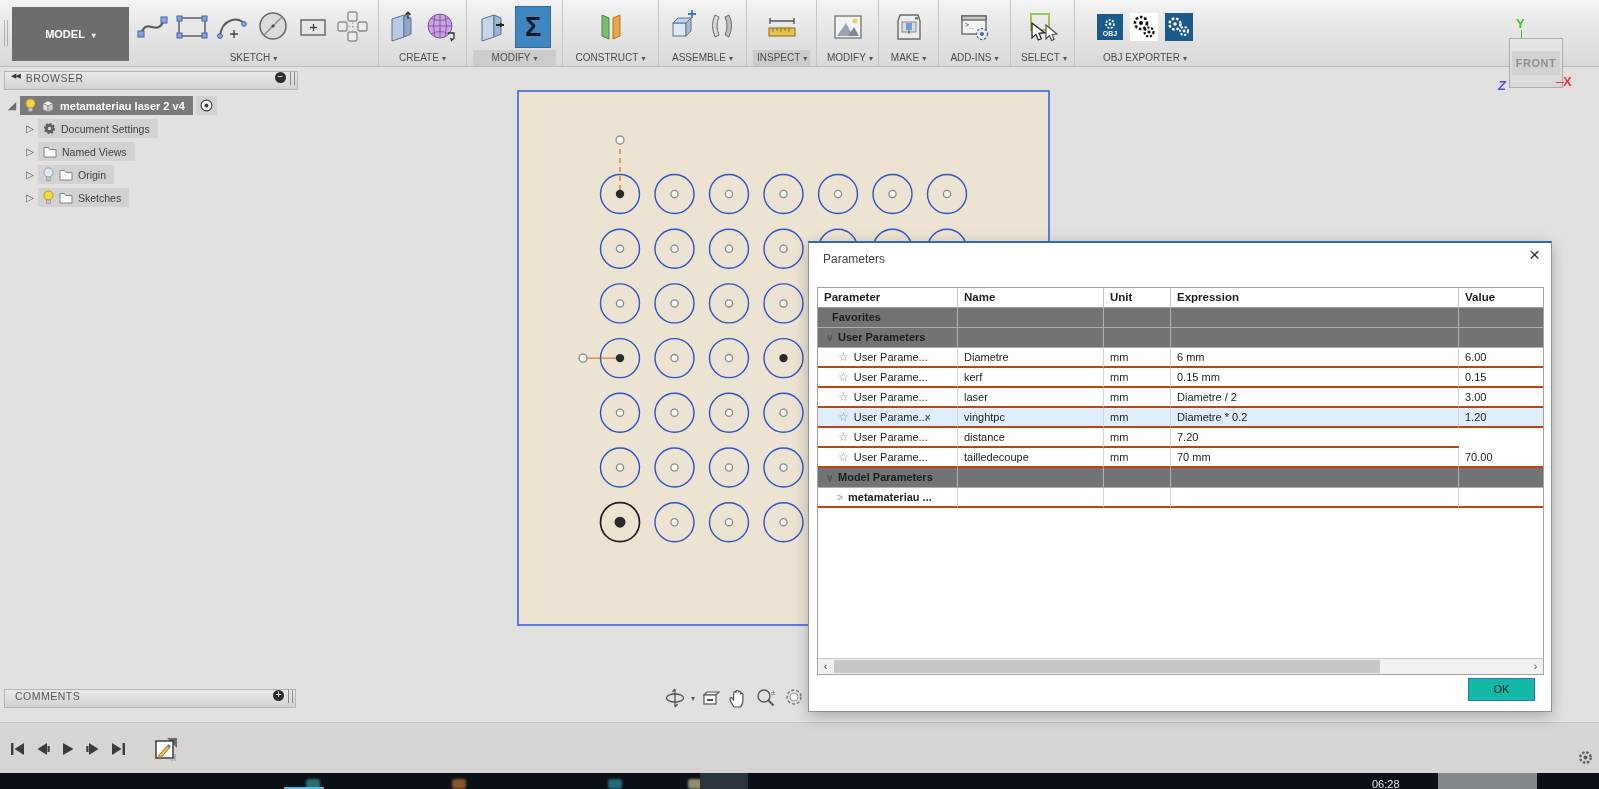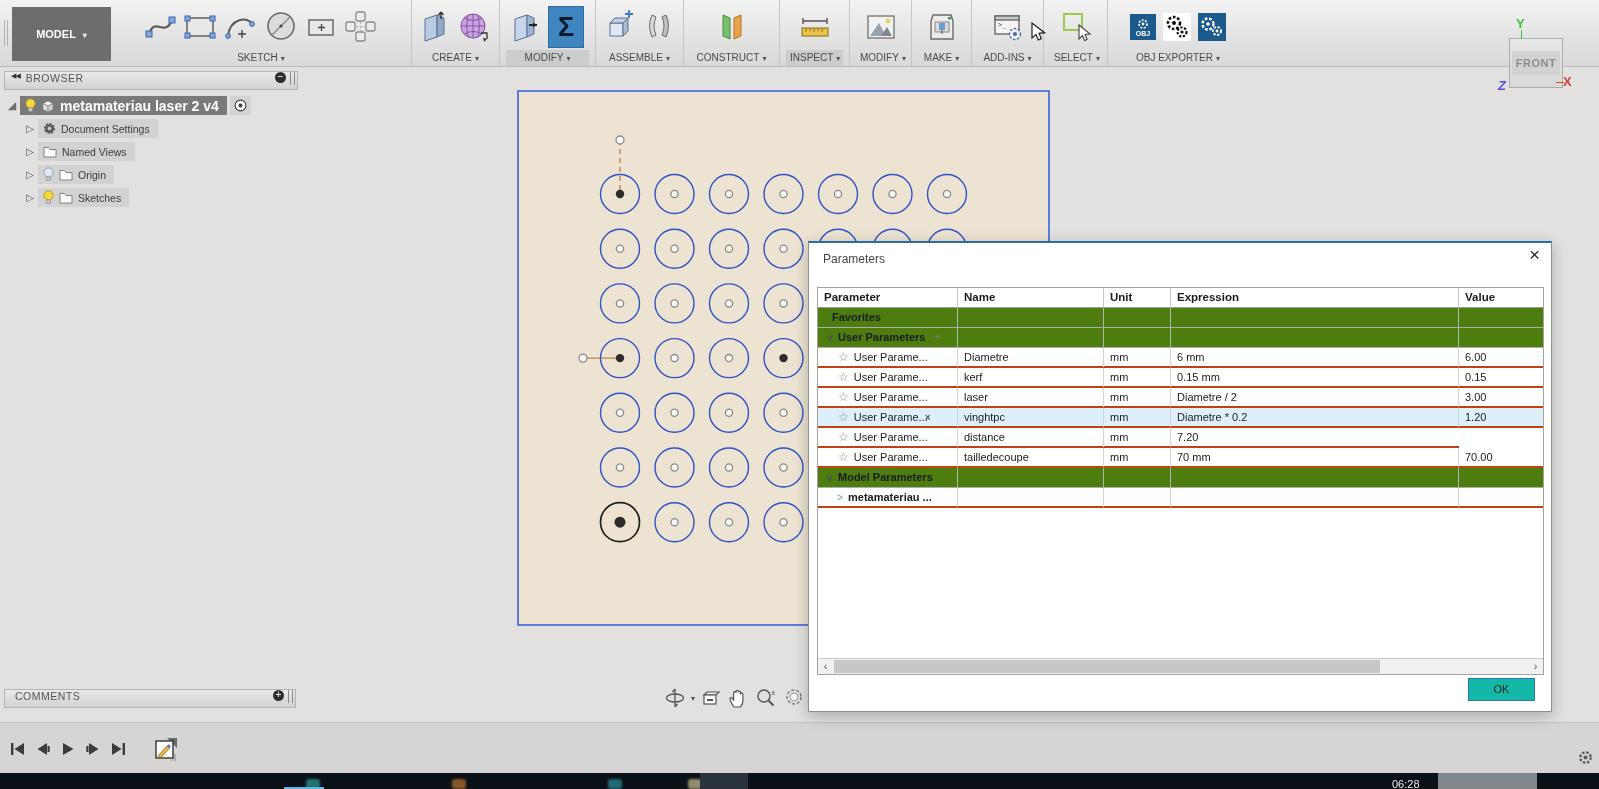--- a/index.html
+++ b/index.html
@@ -5,21 +5,21 @@
   * { margin:0; padding:0; box-sizing:border-box; }
   html,body { width:1599px; height:789px; overflow:hidden; font-family:"Liberation Sans", sans-serif; }
   .app { position:relative; width:1599px; height:789px; background:#e2e1e0; overflow:hidden; }
 
   
   .toolbar { position:absolute; left:0; top:0; width:1599px; height:67px;
     background:linear-gradient(#f3f3f3,#e2e2e2 60%,#d9d9d9); border-bottom:1px solid #bcbcbc;
     display:flex; align-items:stretch; }
   .tb-grip { width:12px; display:flex; align-items:center; justify-content:center; }
   .tb-grip i { display:block; width:1px; height:26px; background:#b0b0b0; margin:0 1px; }
-  .model-btn { width:99px; height:54px; margin-top:7px; background:#6d6d6d; color:#fff;
+  .model-btn { width:117px; height:54px; margin-top:7px; background:#6d6d6d; color:#fff;
     font-size:11px; font-weight:bold; display:flex; align-items:center; justify-content:center; gap:4px; }
   .tb-group { display:flex; flex-direction:column; border-right:1px solid #c6c6c6; padding:0 6px; }
   .tb-icons { flex:1; display:flex; align-items:center; justify-content:center; gap:7px; padding-top:4px; }
   .tb-label { height:16px; font-size:10px; color:#4a4a4a; text-align:center; line-height:15px; white-space:nowrap; padding:0 4px; }
   .tb-label.hilite { background:#cccccc; }
   .caret::after { content:"▾"; font-size:8px; color:#555; margin-left:3px; }
   .model-btn .caret::after { color:#eee; }
   .tool-tile { display:flex; align-items:center; justify-content:center; }
   .sigma-tile { width:36px; height:42px; background:#3f86c0; border:1px solid #2f6da0;
     display:flex; align-items:center; justify-content:center; font-size:27px; font-weight:bold; color:#0b1b2b; }
@@ -51,21 +51,21 @@
   .circ-btn { width:11px; height:11px; border-radius:50%; background:#2d2d2d; color:#fff; font-size:10px;
     line-height:10px; text-align:center; margin-right:4px; }
   .ph-grip { width:5px; height:13px; border-left:1px solid #8a8a8a; border-right:1px solid #8a8a8a; margin-right:2px; }
 
   .tree { position:absolute; left:4px; top:94px; width:300px; }
   .tree-row { display:flex; align-items:center; height:23px; }
   .tw { width:16px; text-align:center; color:#555; font-size:10px; flex:none; }
   .expander-open { color:#6f6f6f; font-size:11px; }
   .chip { display:flex; align-items:center; gap:5px; background:#d2d2d2; height:19px; padding:0 8px 0 5px;
     font-size:10.5px; color:#3c3c3c; }
-  .chip.root { background:#7a7a7a; color:#fff; font-weight:bold; font-size:14px; }
+  .chip.root { background:#7a7a7a; color:#fff; font-weight:bold; font-size:11px; }
   .chip2 { background:#d2d2d2; height:19px; display:flex; align-items:center; padding:0 4px; margin-left:3px; }
 
   
   .sheet { position:absolute; z-index:5; }
 
   
   .navbar { position:absolute; left:664px; top:687px; display:flex; align-items:center; gap:5px; z-index:6; }
   .nav-ico { display:flex; align-items:center; }
   .nav-caret { font-size:8px; color:#555; }
 
@@ -73,36 +73,36 @@
   .timeline { position:absolute; left:10px; top:736px; display:flex; align-items:center; gap:9px; }
 
   
   .settings-gear { position:absolute; left:1578px; top:750px; }
 
   
   .taskbar { position:absolute; left:0; top:773px; width:1599px; height:16px; background:#0c1117; overflow:hidden; z-index:40; }
   .tb-smudge { position:absolute; top:6px; width:14px; height:10px; border-radius:3px; opacity:0.65; filter:blur(1px); }
   .tb-active { position:absolute; left:700px; top:0; width:48px; height:16px; background:#2b333d; }
   .tb-underline { position:absolute; left:284px; top:14px; width:40px; height:2px; background:#58b7e8; }
-  .tb-time { position:absolute; left:1372px; top:5px; color:#e8e8e8; font-size:11px;margin-left:20px; }
+  .tb-time { position:absolute; left:1372px; top:5px; color:#e8e8e8; font-size:11px; }
   .tb-right-seg { position:absolute; left:1438px; top:0; width:99px; height:16px; background:#7e8destruct4; background:#82878c; }
 
   
   .dialog { position:absolute; left:808px; top:241px; width:744px; height:471px; background:#fff;
     border:1px solid #8f8f8f; border-top:2px solid #2e6da4; box-shadow:0 4px 14px rgba(0,0,0,0.25); z-index:20; }
   .dlg-title { position:absolute; left:14px; top:9px; font-size:12px; color:#444; }
   .dlg-close { position:absolute; right:11px; top:4px; font-size:16px; color:#333; cursor:default; line-height:16px; }
   .dlg-close::after { content:"×"; font-size:19px; }
   .tablewrap { position:absolute; left:8px; top:44px; width:727px; height:388px; border:1px solid #a3a3a3; background:#fff; }
   .trow { display:grid; grid-template-columns:140px 146px 67px 288px 84px; height:20px; line-height:19px; font-size:11px; color:#1c1c1c;text-align:center; }
   .trow > div { border-right:1px solid #d6d6d6; border-bottom:2px solid #c2410c; padding-left:6px; overflow:hidden; white-space:nowrap; display:flex; align-items:center; }
   .trow > div:last-child { border-right:none; }
   .thead { font-weight:bold; font-size:11.5px; }
   .thead > div { border-bottom:1px solid #9c9c9c; border-right:1px solid #c8c8c8; background:#fff; }
-  .sectrow > div { background:#4d7c0f; border-right:1px solid #b2b2b2; border-bottom:1px solid #aeaeae; font-weight:bold; }
+  .sectrow > div { background:#737373; border-right:1px solid #b2b2b2; border-bottom:1px solid #aeaeae; font-weight:bold; }
   .hl > div { background:#ddeffb; }
   .star { color:#8a8a8a; font-size:12px; margin:0 5px 0 14px; }
   .star::after { content:"☆"; }
   .chev { color:#555; font-size:10px; width:12px; text-align:center; margin-right:2px; flex:none; }
   .chev-down::after { content:"∨"; }
   .chev-right::after { content:">"; color:#9ab0c4; font-weight:bold; }
   .plusadd { color:#777; font-size:12px; margin-left:8px; font-weight:normal; }
   .plusadd::after { content:"+"; }
   .xdel { color:#555; font-size:10px; margin-left:-3px; }
   .xdel::after { content:"×"; font-weight:bold; }
@@ -125,21 +125,21 @@
   <div class="toolbar">
     <div class="tb-grip">
         <i></i>
         <i></i>
       </div>
     <div class="model-btn">
       <span>MODEL</span>
       <span class="caret"></span>
     </div>
 
-    <div class="tb-group" style="width:301px">
+    <div class="tb-group" style="width:250px">
       <div class="tb-icons">
         <svg class="tool-tile" width="32" height="34" viewBox="0 0 32 34">
             <path d="M5 24 C11 6, 21 28, 28 10" stroke="#5a5a5a" fill="none" stroke-width="2.2"></path>
             <rect x="2" y="21" width="6" height="6" fill="#85a8dc" stroke="#3b62a8"></rect>
             <rect x="25" y="7" width="6" height="6" fill="#85a8dc" stroke="#3b62a8"></rect>
           </svg>
         <svg class="tool-tile" width="34" height="34" viewBox="0 0 34 34">
             <rect x="4" y="8" width="26" height="18" fill="#e8e8e8" stroke="#6a6a6a" stroke-width="1.6"></rect>
             <rect x="2" y="6" width="5" height="5" fill="#85a8dc" stroke="#3b62a8"></rect>
             <rect x="27" y="6" width="5" height="5" fill="#85a8dc" stroke="#3b62a8"></rect>
@@ -199,44 +199,44 @@
             <path d="M18 16 h8" stroke="#222" stroke-width="2"></path>
             <path d="M26 16 l-4 -2.4 v4.8 z" fill="#222"></path>
           </svg>
         <div class="sigma-tile">
             <span>Σ</span>
           </div>
       </div>
       <div class="tb-label hilite"><span>MODIFY</span><span class="caret"></span></div>
     </div>
 
+    <div class="tb-group" style="width:96px">
+      <div class="tb-icons">
+        <svg class="tool-tile" width="34" height="36" viewBox="0 0 34 36">
+            <polygon points="8,6 15,9 15,30 8,27" fill="#79c06e" stroke="#4a8a42"></polygon>
+            <polygon points="19,9 26,6 26,27 19,30" fill="#e8a44c" stroke="#b47422"></polygon>
+          </svg>
+      </div>
+      <div class="tb-label"><span>CONSTRUCT</span><span class="caret"></span></div>
+    </div>
+
     <div class="tb-group" style="width:88px">
       <div class="tb-icons">
         <svg class="tool-tile" width="32" height="36" viewBox="0 0 32 36">
             <rect x="5" y="14" width="13" height="13" fill="#dfe7f0" stroke="#5a7090"></rect>
             <polygon points="5,14 10,9 23,9 18,14" fill="#c2d0e2" stroke="#5a7090"></polygon>
             <polygon points="18,14 23,9 23,22 18,27" fill="#a9bbd2" stroke="#5a7090"></polygon>
             <path d="M20 5 h8 M24 1 v8" stroke="#3c78c8" stroke-width="1.8"></path>
           </svg>
         <svg class="tool-tile" width="30" height="36" viewBox="0 0 30 36">
             <path d="M8 6 q-5 10 0 22 l4 -2 q-4 -9 0 -18 z" fill="#d8d8d8" stroke="#6a6a6a"></path>
             <path d="M22 6 q5 10 0 22 l-4 -2 q4 -9 0 -18 z" fill="#bfbfbf" stroke="#6a6a6a"></path>
           </svg>
       </div>
       <div class="tb-label"><span>ASSEMBLE</span><span class="caret"></span></div>
-    </div>
-
-    <div class="tb-group" style="width:96px">
-      <div class="tb-icons">
-        <svg class="tool-tile" width="34" height="36" viewBox="0 0 34 36">
-            <polygon points="8,6 15,9 15,30 8,27" fill="#79c06e" stroke="#4a8a42"></polygon>
-            <polygon points="19,9 26,6 26,27 19,30" fill="#e8a44c" stroke="#b47422"></polygon>
-          </svg>
-      </div>
-      <div class="tb-label"><span>CONSTRUCT</span><span class="caret"></span></div>
     </div>
 
     <div class="tb-group" style="width:70px">
       <div class="tb-icons">
         <svg class="tool-tile" width="36" height="34" viewBox="0 0 36 34">
             <path d="M6 8 v6 M30 8 v6 M6 11 h24" stroke="#555" stroke-width="1.4"></path>
             <rect x="5" y="18" width="26" height="8" fill="#e8c44c" stroke="#8a6a1a"></rect>
             <path d="M9 18 v4 M13 18 v3 M17 18 v4 M21 18 v3 M25 18 v4" stroke="#8a6a1a" stroke-width="1"></path>
           </svg>
       </div>

